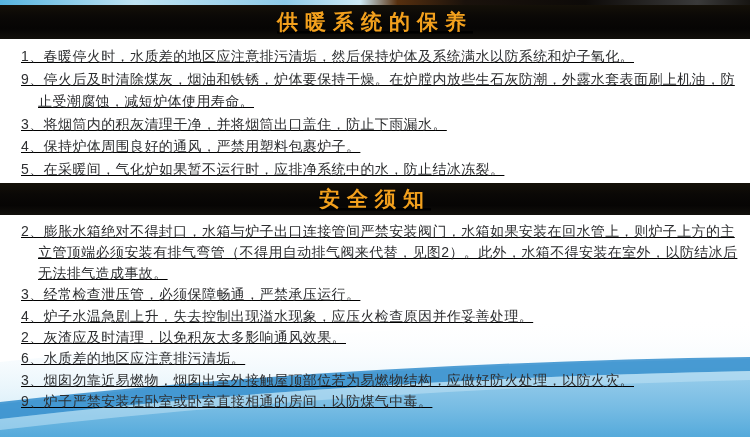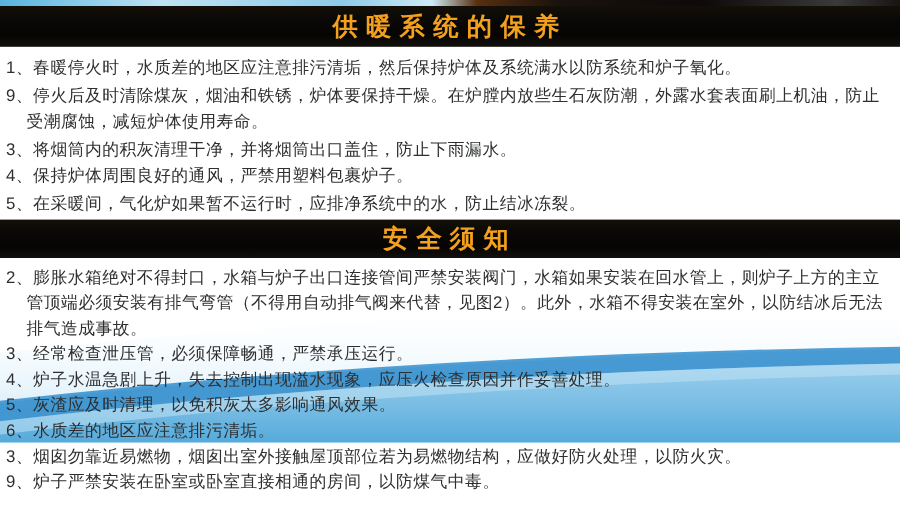--- a/index.html
+++ b/index.html
@@ -1,21 +1,21 @@
 <!DOCTYPE html>
 <html><head>
 <meta charset="utf-8">
 <style>
   html,body{margin:0;padding:0;}
   body{
     width:750px;height:437px;overflow:hidden;position:relative;
     background:#ffffff;
     font-family:"Liberation Sans","DejaVu Sans",sans-serif;
   }
-  .page{position:relative;width:750px;height:369px;}
+  .page{position:relative;width:750px;height:437px;text-decoration:underline;}
   .top-strip{
     height:5px;width:100%;
     background:linear-gradient(90deg,#57b4df 0%,#bfe3f2 18%,#8ecbe8 38%,#cfeaf5 48%,#57300f 53%,#1a120c 62%,#0d0a08 78%,#3a3a3a 93%,#171512 100%);
   }
   .title-bar{
     width:100%;height:34px;
     background:linear-gradient(180deg,#141008 0%,#0a0806 35%,#060504 70%,#12100c 100%);
     display:flex;align-items:center;justify-content:center;
   }
   .title-bar.bar2{height:32px;margin-top:0;text-align:center;}
@@ -23,20 +23,21 @@
     color:#f2a01d;
     font-size:21px;font-weight:bold;letter-spacing:7px;
     text-shadow:0 1px 0 rgba(0,0,0,.6);
     white-space:nowrap;
   }
   .list{position:relative;z-index:2;color:#2e2f31;}
   .list .item{
     padding-left:17px;text-indent:-17px;
     font-size:14px;font-weight:500;
     letter-spacing:.4px;
+    margin-left:16px;
   }
   .list1{padding:6px 10px 2px 5px;}
   .list1 .item{line-height:22.6px;}
   .list2{padding:6px 10px 0 5px;}
   .list2 .item{line-height:21.3px;}
   .wave{
     position:absolute;left:0;bottom:0;width:750px;height:130px;
     z-index:1;pointer-events:none;
   }
 </style>
@@ -60,21 +61,21 @@
   </div>
 
   <div class="title-bar bar2">
     <span class="title-text">安全须知</span>
   </div>
 
   <div class="list list2">
     <div class="item">2、膨胀水箱绝对不得封口，水箱与炉子出口连接管间严禁安装阀门，水箱如果安装在回水管上，则炉子上方的主立管顶端必须安装有排气弯管（不得用自动排气阀来代替，见图2）。此外，水箱不得安装在室外，以防结冰后无法排气造成事故。</div>
     <div class="item">3、经常检查泄压管，必须保障畅通，严禁承压运行。</div>
     <div class="item">4、炉子水温急剧上升，失去控制出现溢水现象，应压火检查原因并作妥善处理。</div>
-    <div class="item">5、灰渣应及时清理，以免积灰太多影响通风效果。</div>
+    <div class="item">2、灰渣应及时清理，以免积灰太多影响通风效果。</div>
     <div class="item">6、水质差的地区应注意排污清垢。</div>
     <div class="item">3、烟囱勿靠近易燃物，烟囱出室外接触屋顶部位若为易燃物结构，应做好防火处理，以防火灾。</div>
     <div class="item">9、炉子严禁安装在卧室或卧室直接相通的房间，以防煤气中毒。</div>
   </div>
 
   <svg class="wave" viewBox="0 0 750 130" preserveAspectRatio="none" aria-hidden="true">
     <defs>
       <linearGradient id="gBelow" x1="0" y1="0" x2="0" y2="1">
         <stop offset="0" stop-color="#a6d4ee"></stop>
         <stop offset="0.6" stop-color="#79bde4"></stop>

